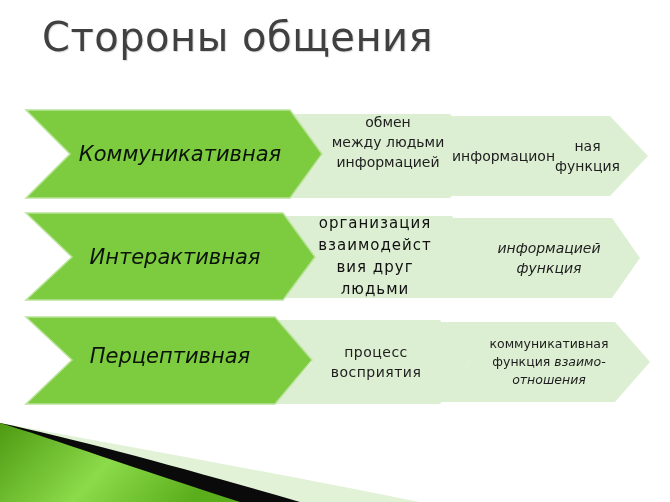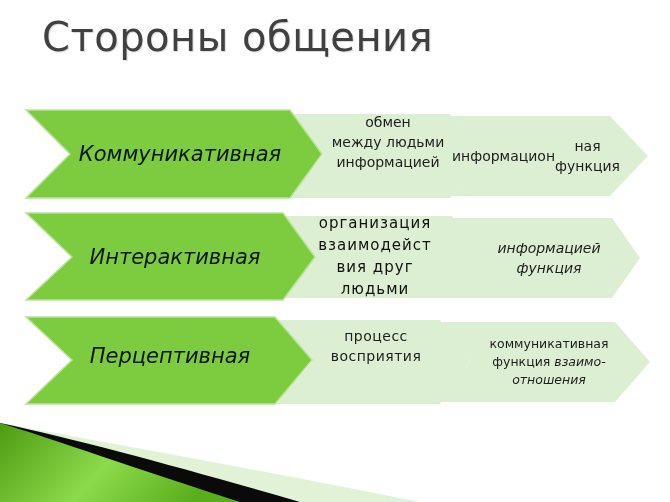--- a/index.html
+++ b/index.html
@@ -63,21 +63,21 @@
   <span>взаимодейст</span>
   <span>вия друг</span>
   <span>людьми</span>
 </div>
 <div class="txt mid it" style="left:474px; top:218px; width:150px; height:80px; flex-direction:column;">
   <span>информацией</span>
   <span>функция</span>
 </div>
 
 <div class="txt big" style="left:60px; top:317px; width:220px; height:77px;">Перцептивная</div>
-<div class="txt mid" style="left:306px; top:304px; width:140px; height:84px; flex-direction:column; letter-spacing:0.5px;">
+<div class="txt mid" style="left:306px; top:320px; width:140px; height:84px; flex-direction:column; letter-spacing:0.5px;">
   <span>процесс</span>
   <span>восприятия</span>
 </div>
 <div class="txt small" style="left:474px; top:322px; width:150px; height:80px; flex-direction:column;">
   <span>коммуникативная</span>
   <span><span>функция </span><span class="it">взаимо-</span></span>
   <span class="it">отношения</span>
 </div>
 
 </body></html>

